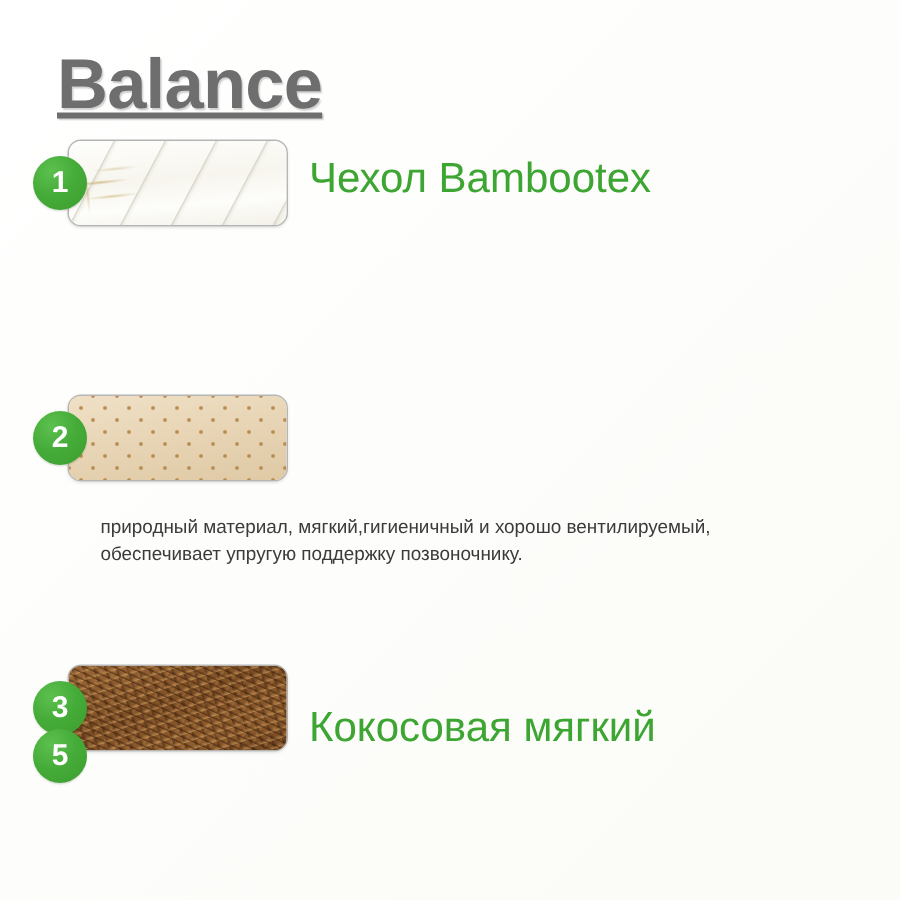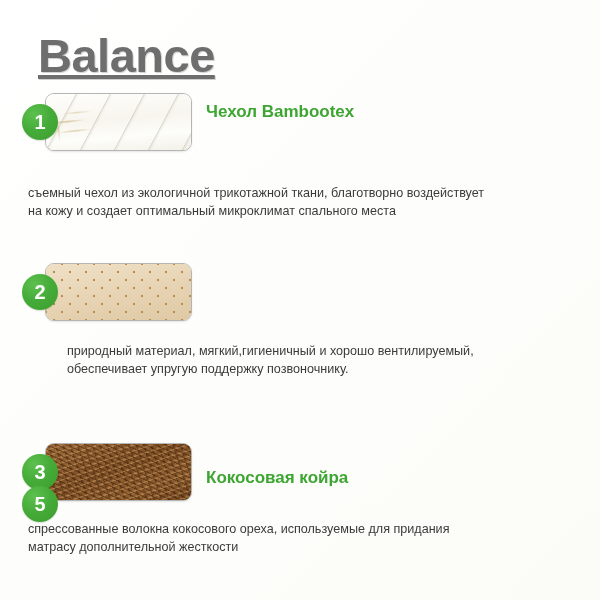--- a/index.html
+++ b/index.html
@@ -143,22 +143,22 @@
         rgba(196,140,82,0.00) 0px, rgba(196,140,82,0.00) 5px,
         rgba(196,140,82,0.35) 5.5px, rgba(196,140,82,0.00) 8px),
       linear-gradient(160deg, #9c6836 0%, #7e4f25 45%, #8e5c2d 75%, #6f441f 100%);
   }
 
   
   .layer-title {
     position: absolute;
     left: 206px;
     top: 14px;
-    font-size: 17px;
-    font-weight: bold;
+    font-size: 28px;
+    font-weight: normal;
     color: #3da531;
     white-space: nowrap;
     line-height: 1.2;
   }
   .layer-3 .layer-title { top: 30px; left: 206px; }
 
   
   .layer-desc {
     position: absolute;
     left: 28px;
@@ -180,41 +180,37 @@
   <div class="brand">Balance</div>
 
   <div class="layer layer-1">
     <div class="layer-row">
       <div class="badge badge-a">1</div>
       <div class="swatch">
         <div class="tex-bamboo"></div>
       </div>
       <div class="layer-title">Чехол Bambootex</div>
     </div>
-    <div class="layer-desc">съемный чехол из экологичной трикотажной ткани, благотворно воздействует
-на кожу и  создает оптимальный микроклимат спального места</div>
   </div>
 
   <div class="layer layer-2">
     <div class="layer-row">
       <div class="badge badge-a">2</div>
       <div class="swatch">
         <div class="tex-latex"></div>
       </div>
     </div>
     <div class="layer-desc">природный материал, мягкий,гигиеничный и  хорошо вентилируемый,
 обеспечивает упругую поддержку позвоночнику.</div>
   </div>
 
   <div class="layer layer-3">
     <div class="layer-row">
       <div class="badge badge-a">3</div>
       <div class="badge badge-b">5</div>
       <div class="swatch">
         <div class="tex-coir"></div>
       </div>
-      <div class="layer-title">Кокосовая койра</div>
+      <div class="layer-title">Кокосовая мягкий</div>
     </div>
-    <div class="layer-desc">спрессованные волокна кокосового ореха, используемые для придания
-матрасу дополнительной жесткости</div>
   </div>
 
 </div>
 
 </body></html>

